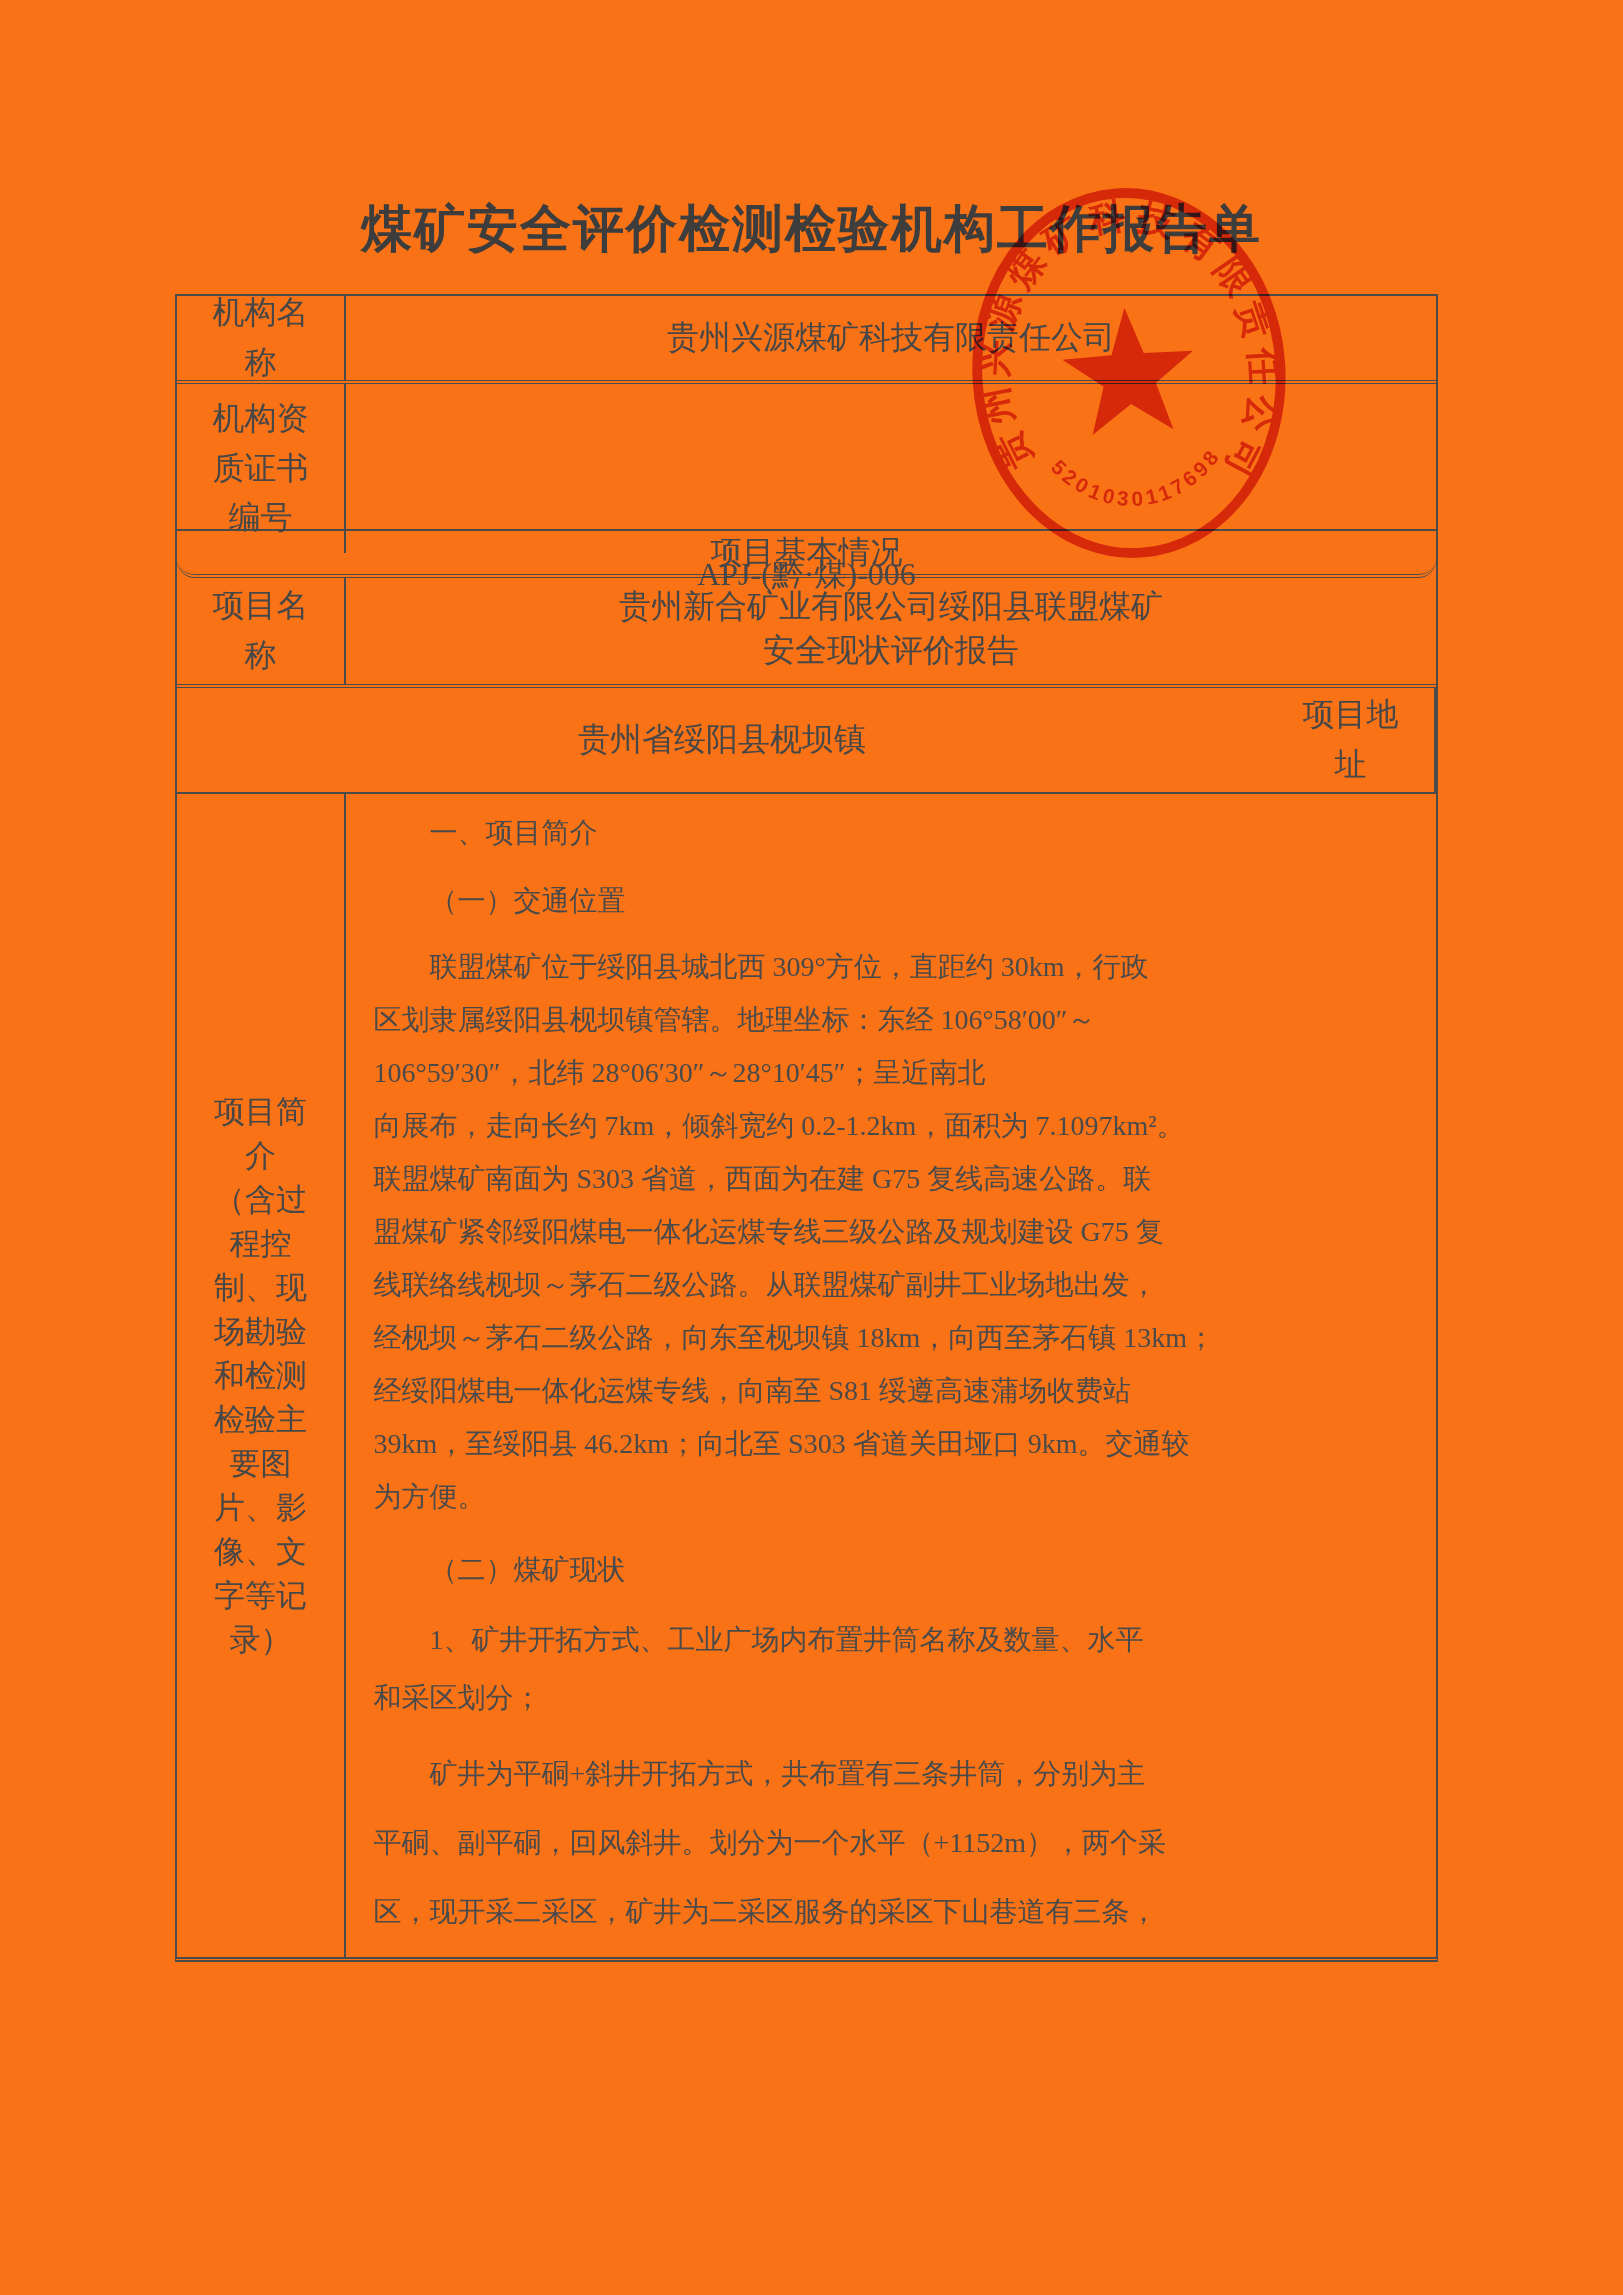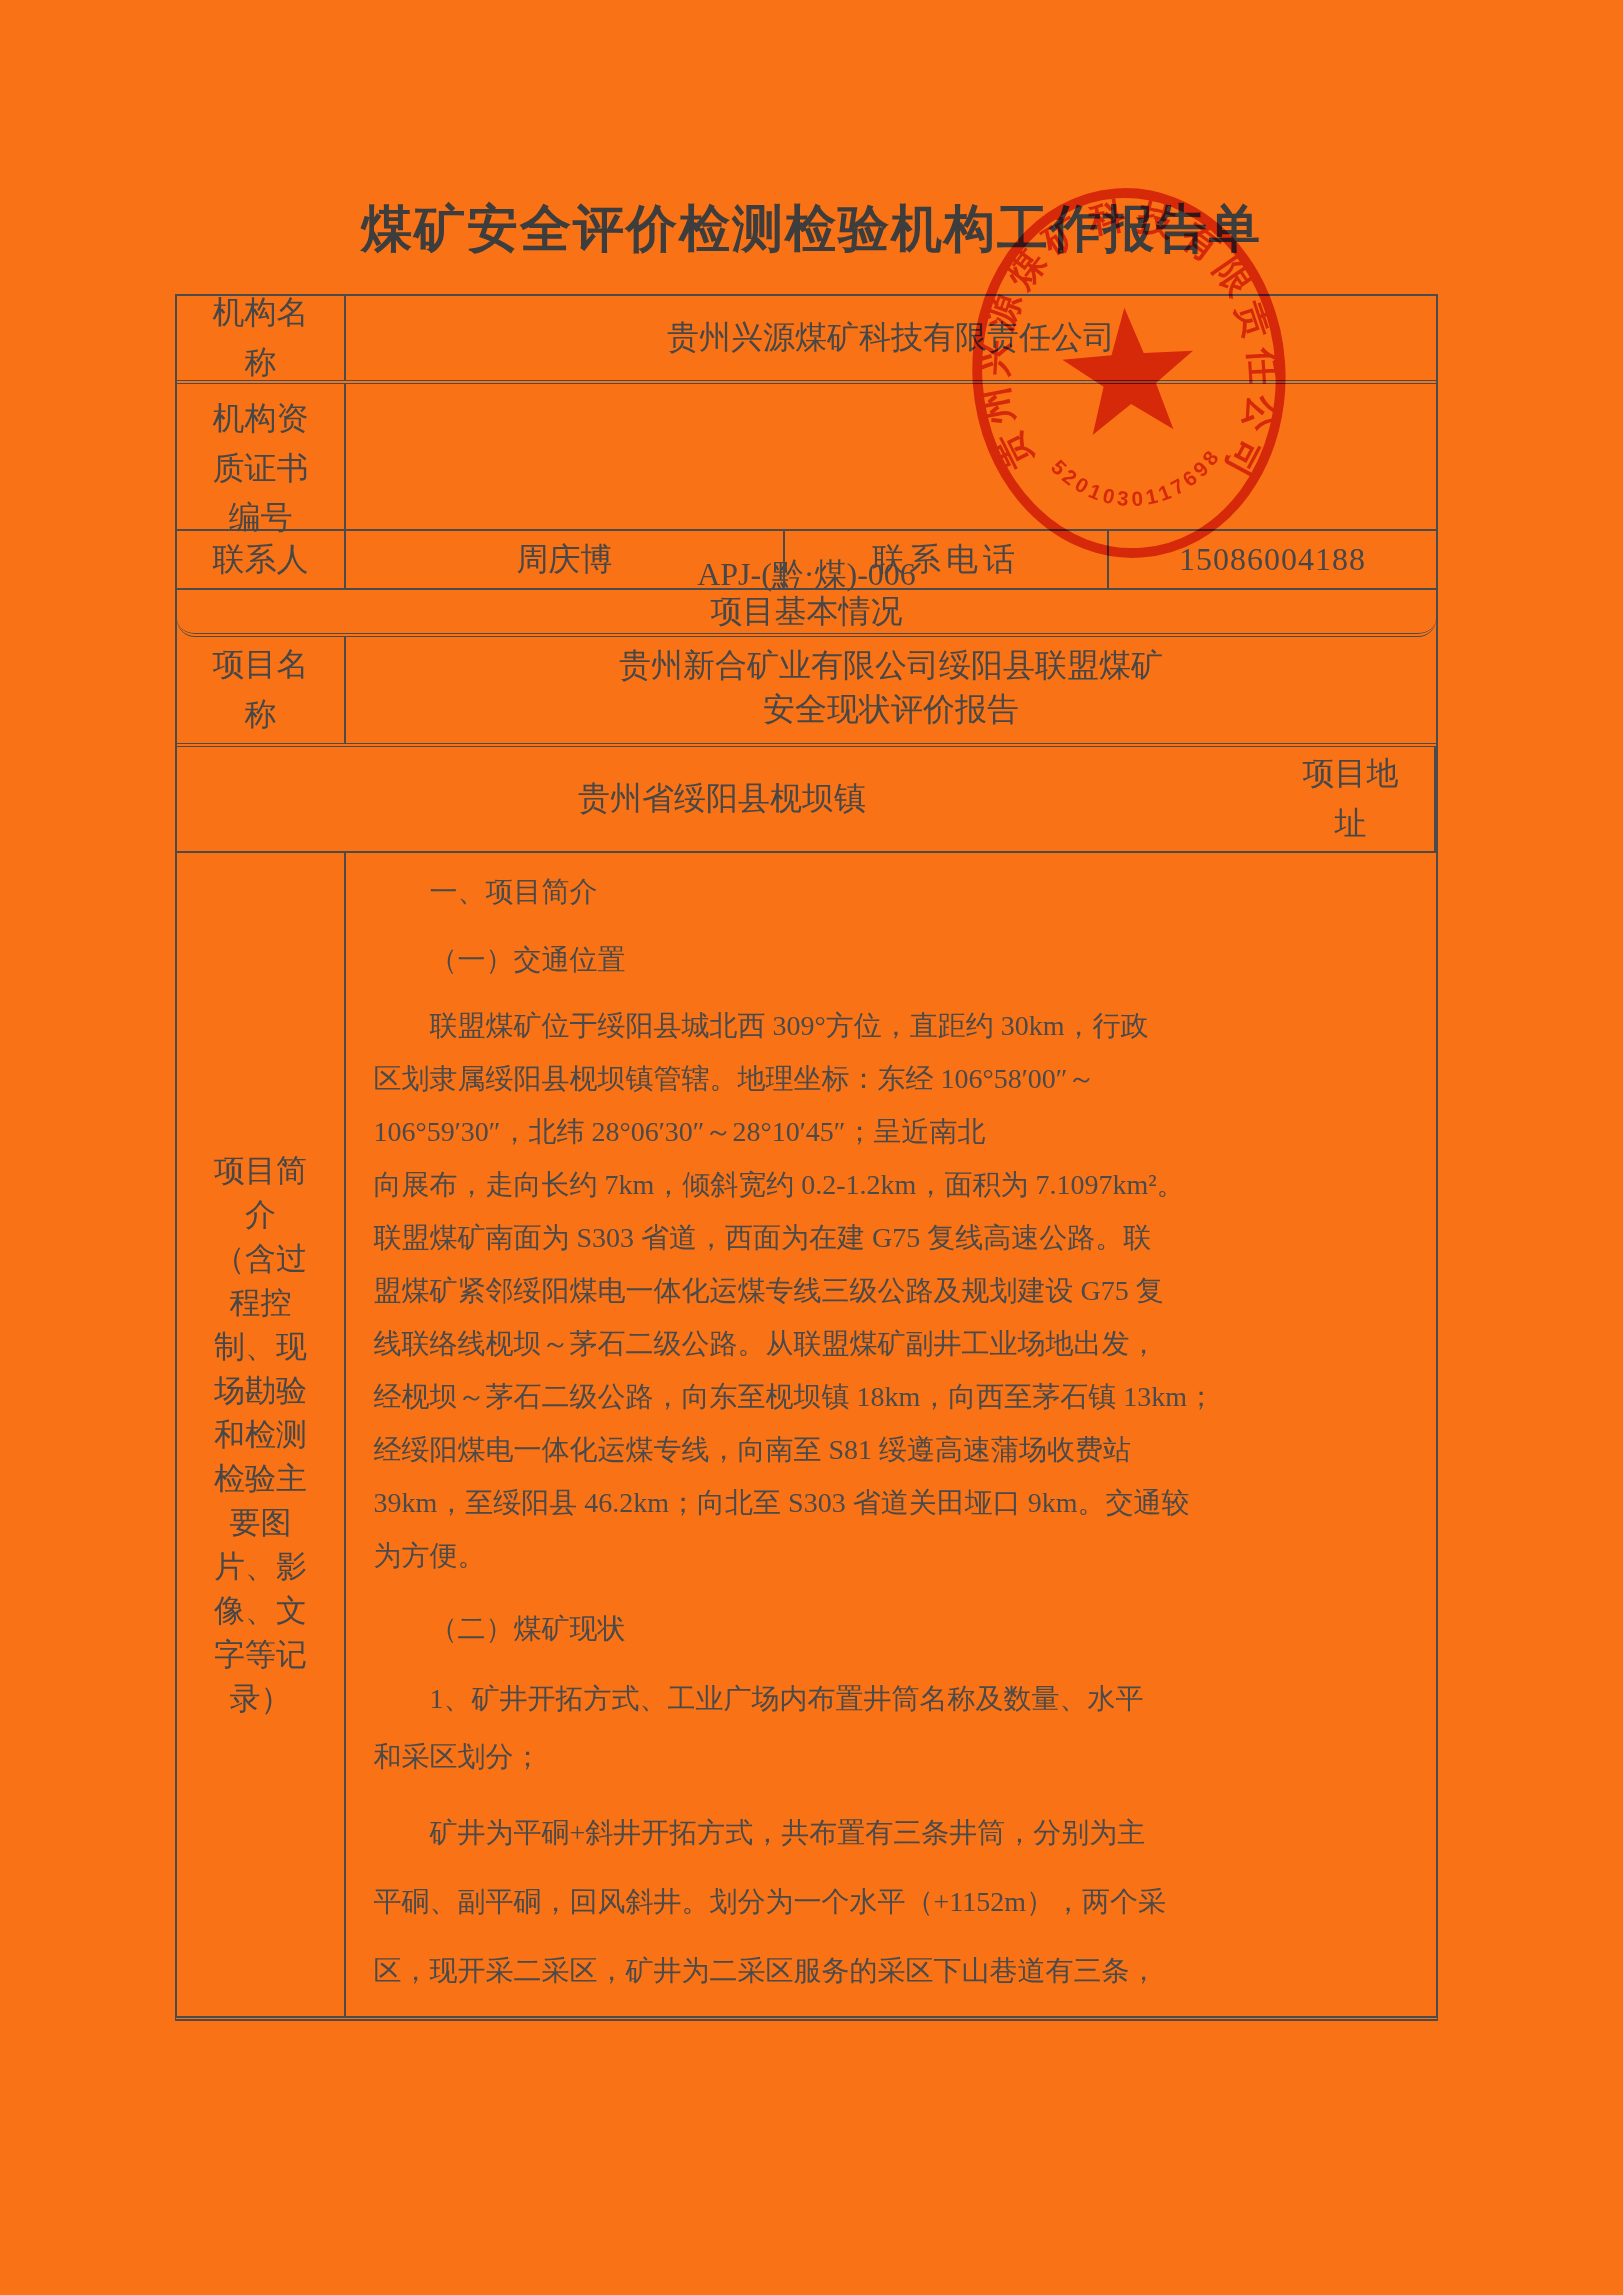--- a/index.html
+++ b/index.html
@@ -91,26 +91,20 @@
       <div class="cell value-col">贵州兴源煤矿科技有限责任公司</div>
     </div>
 
     <div class="row r2">
       <div class="cell rb label-col">机构资
 质证书
 编号</div>
       <div class="cell value-col">APJ-(黔·煤)-006</div>
     </div>
 
-    <div class="row r3">
-      <div class="cell rb label-col">联系人</div>
-      <div class="cell rb c-contact-val">周庆博</div>
-      <div class="cell rb c-phone-lab">联系电话</div>
-      <div class="cell c-phone-val">15086004188</div>
-    </div>
 
     <div class="row r4 dbl">
       <div class="cell value-col">项目基本情况</div>
     </div>
 
     <div class="row r5 dbl">
       <div class="cell rb label-col">项目名
 称</div>
       <div class="cell value-col">
         <div>贵州新合矿业有限公司绥阳县联盟煤矿</div>

